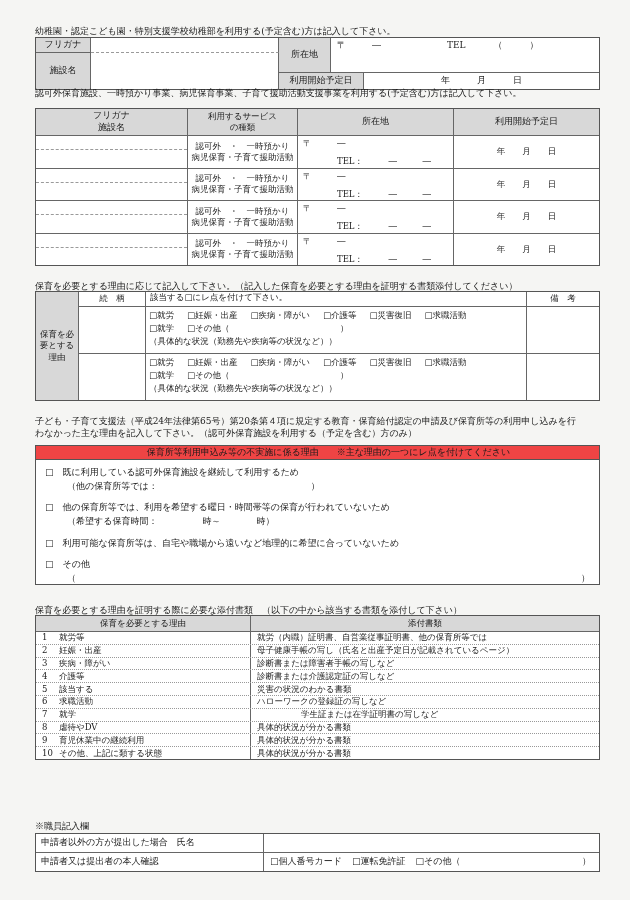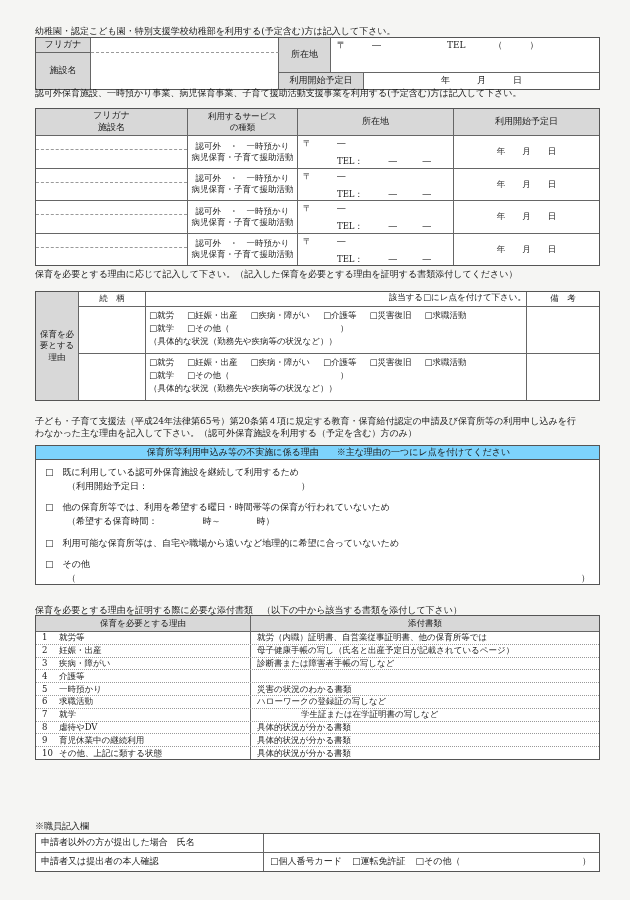--- a/index.html
+++ b/index.html
@@ -18,21 +18,21 @@
   .br{border-right:1px solid #666;}
   .bb{border-bottom:1px solid #666;}
   .bb-dash{border-bottom:1px dashed #9a9a9a;}
   .cell{box-sizing:border-box;}
   .cen{display:flex;align-items:center;justify-content:center;text-align:center;}
   .col{display:flex;flex-direction:column;}
   .row{display:flex;flex-direction:row;}
   .f1{flex:1;}
   .fs85{font-size:8.5px;}
   .nw{white-space:nowrap;}
-  .graybar{background:#7dd3fc;border:1px solid #555;box-sizing:border-box;
+  .graybar{background:#ef4444;border:1px solid #555;box-sizing:border-box;
            display:flex;align-items:center;justify-content:center;font-size:9px;padding-left:22px;}
   .chkline{display:flex;flex-wrap:wrap;column-gap:13px;}
   .dotline{border-bottom:1px dotted #999;}
 </style>
 </head>
 <body>
 
 <div class="page">
 
   <div class="abs stitle" style="top:26px;left:35px;">幼稚園・認定こども園・特別支援学校幼稚部を利用する(予定含む)方は記入して下さい。</div>
@@ -128,30 +128,30 @@
         <div class="nw">病児保育・子育て援助活動</div>
       </div>
       <div class="cell br col fs85" style="width:156px;padding:2px 0 0 5px;">
         <div class="nw">〒　　　―</div>
         <div class="nw" style="margin-top:7px;padding-left:34px;">TEL：　　　―　　　―</div>
       </div>
       <div class="cell cen f1 fs85 nw">年　　月　　日</div>
     </div>
   </div>
 
-  <div class="abs stitle" style="top:269px;left:35px;">保育を必要とする理由に応じて記入して下さい。（記入した保育を必要とする理由を証明する書類添付してください）</div>
+  <div class="abs stitle" style="top:281px;left:35px;">保育を必要とする理由に応じて記入して下さい。（記入した保育を必要とする理由を証明する書類添付してください）</div>
 
   <div class="abs tbl" style="top:291px;left:35px;width:565px;height:110px;">
     <div class="cell hd br cen fs85" style="width:43px;">
       <div style="width:36px;">保育を必要とする理由</div>
     </div>
     <div class="col f1">
       <div class="row bb" style="height:14px;">
         <div class="cell br cen fs85" style="width:67px;">続　柄</div>
-        <div class="cell br fs85 f1 nw" style="padding-left:4px;text-align:right;">該当する□にレ点を付けて下さい。</div>
+        <div class="cell br fs85 f1 nw" style="padding-left:4px;">該当する□にレ点を付けて下さい。</div>
         <div class="cell cen fs85" style="width:72px;">備　考</div>
       </div>
       <div class="row bb f1">
         <div class="cell br" style="width:67px;"></div>
         <div class="cell br f1 fs85" style="padding:3px 2px 0 3px;">
           <div class="chkline">
             <span>□就労</span>
             <span>□妊娠・出産</span>
             <span>□疾病・障がい</span>
             <span>□介護等</span>
@@ -193,21 +193,21 @@
     <div>わなかった主な理由を記入して下さい。（認可外保育施設を利用する（予定を含む）方のみ）</div>
   </div>
 
   <div class="abs graybar" style="top:445px;left:35px;width:565px;height:15px;">保育所等利用申込み等の不実施に係る理由　　※主な理由の一つにレ点を付けてください</div>
 
   <div class="abs tbl col" style="top:460px;left:35px;width:565px;height:125px;padding:7px 9px;border-top:none;">
     <div class="row" style="gap:9px;">
       <span>□</span>
       <span>既に利用している認可外保育施設を継続して利用するため</span>
     </div>
-    <div style="margin:2px 0 0 22px;">（利用開始予定日：　　　　　　　　　　　　　　　　　）</div>
+    <div style="margin:2px 0 0 22px;">（他の保育所等では：　　　　　　　　　　　　　　　　　）</div>
 
     <div class="row" style="gap:9px;margin-top:10px;">
       <span>□</span>
       <span>他の保育所等では、利用を希望する曜日・時間帯等の保育が行われていないため</span>
     </div>
     <div style="margin:2px 0 0 22px;">（希望する保育時間：　　　　　時～　　　　時）</div>
 
     <div class="row" style="gap:9px;margin-top:10px;">
       <span>□</span>
       <span>利用可能な保育所等は、自宅や職場から遠いなど地理的に希望に合っていないため</span>
@@ -249,25 +249,26 @@
           <span style="width:17px;padding-left:6px;">3</span>
           <span class="nw">疾病・障がい</span>
         </div>
       <div class="cell f1 fs85 nw" style="display:flex;align-items:center;padding-left:6px;">診断書または障害者手帳の写しなど</div>
     </div>
     <div class="row dotline f1">
       <div class="cell br row fs85" style="width:215px;align-items:center;">
           <span style="width:17px;padding-left:6px;">4</span>
           <span class="nw">介護等</span>
         </div>
+      <div class="cell f1 fs85 nw" style="display:flex;align-items:center;padding-left:6px;">診断書または介護認定証の写しなど</div>
     </div>
     <div class="row dotline f1">
       <div class="cell br row fs85" style="width:215px;align-items:center;">
           <span style="width:17px;padding-left:6px;">5</span>
-          <span class="nw">一時預かり</span>
+          <span class="nw">該当する</span>
         </div>
       <div class="cell f1 fs85 nw" style="display:flex;align-items:center;padding-left:6px;">災害の状況のわかる書類</div>
     </div>
     <div class="row dotline f1">
       <div class="cell br row fs85" style="width:215px;align-items:center;">
           <span style="width:17px;padding-left:6px;">6</span>
           <span class="nw">求職活動</span>
         </div>
       <div class="cell f1 fs85 nw" style="display:flex;align-items:center;padding-left:6px;">ハローワークの登録証の写しなど</div>
     </div>

